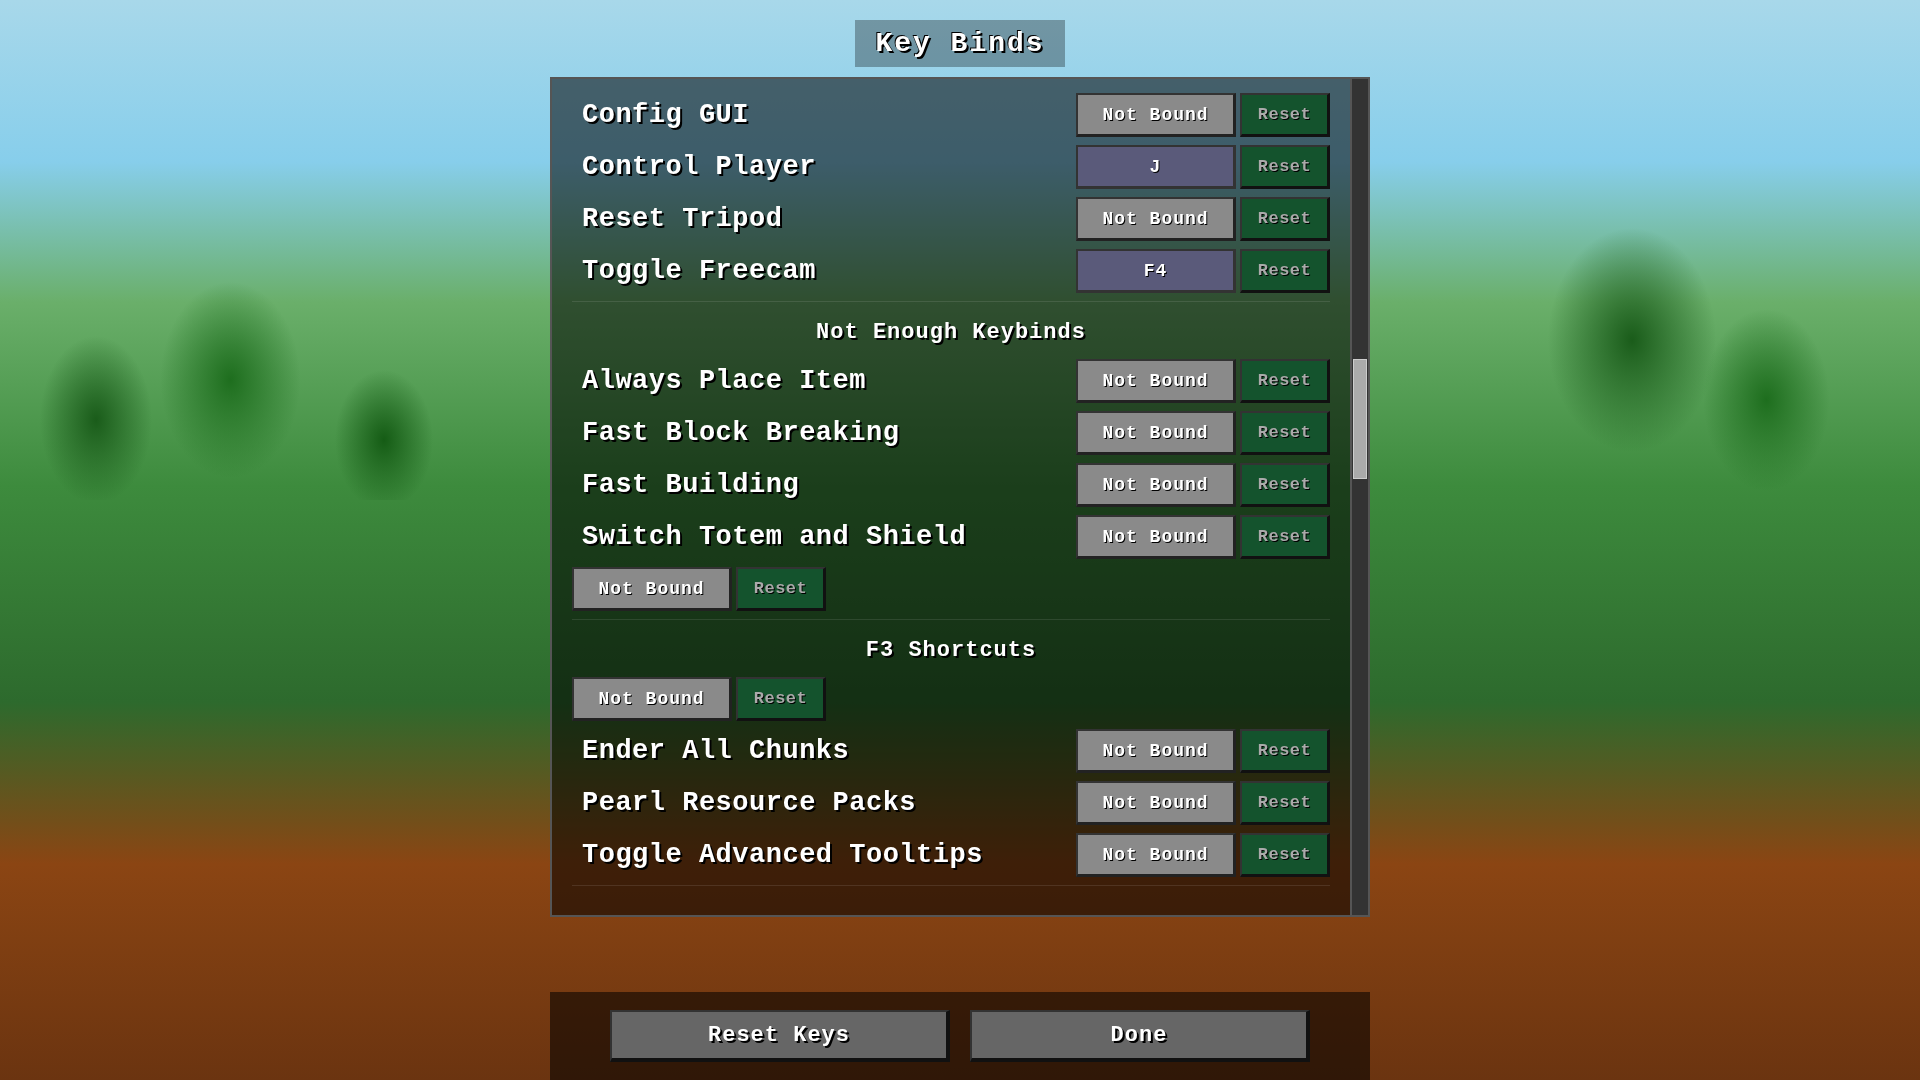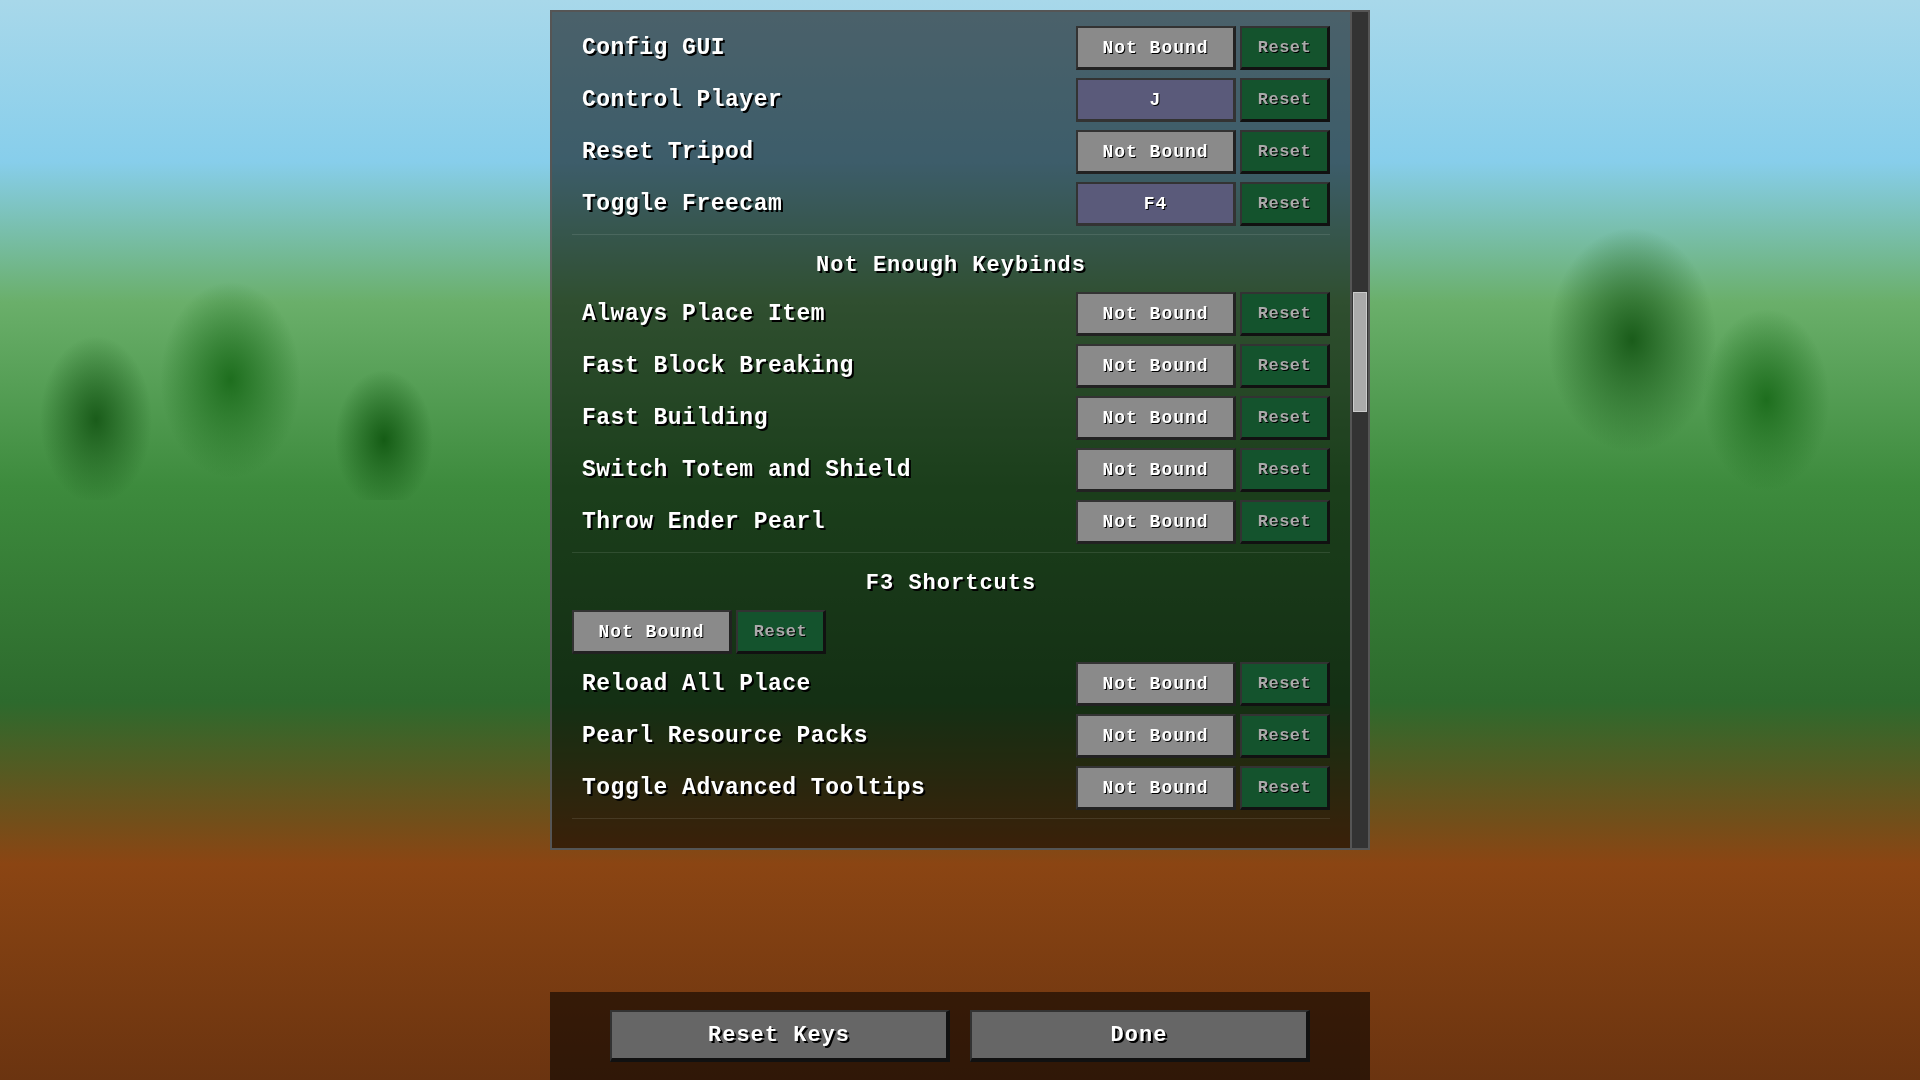--- a/index.html
+++ b/index.html
@@ -115,21 +115,21 @@
 
     .keybind-row {
       display: flex;
       align-items: center;
       padding: 4px 0;
       min-height: 52px;
     }
 
     .keybind-label {
       flex: 1;
-      font-size: 23px;
+      font-size: 27px;
       color: #ffffff;
       text-shadow: 2px 2px 0 #000;
       letter-spacing: 0.5px;
       font-weight: bold;
       padding-left: 10px;
     }
 
     .keybind-buttons {
       display: flex;
       gap: 4px;
@@ -218,20 +218,23 @@
     }
   </style>
 </head>
 <body>
 
 <div class="terrain"></div>
 <div class="trees"></div>
 
 <div class="panel-container">
 
+  <div class="title-bar">
+    <span class="title-text">Key Binds</span>
+  </div>
 
   <div class="scroll-panel">
     <div class="scroll-content">
 
     <div class="keybind-row">
           <span class="keybind-label">Config GUI</span>
           <div class="keybind-buttons">
             <button class="btn-key">Not Bound</button>
             <button class="btn-reset">Reset</button>
           </div>
@@ -281,36 +284,35 @@
           </div>
         </div>
         <div class="keybind-row">
           <span class="keybind-label">Switch Totem and Shield</span>
           <div class="keybind-buttons">
             <button class="btn-key">Not Bound</button>
             <button class="btn-reset">Reset</button>
           </div>
         </div>
         <div class="keybind-row">
-          <span class="keybind-label">Throw Ender Pearl</span>
           <div class="keybind-buttons">
             <button class="btn-key">Not Bound</button>
             <button class="btn-reset">Reset</button>
           </div>
         </div>
         <div class="divider"></div>
         <div class="section-header">F3 Shortcuts</div>
         <div class="keybind-row">
           <div class="keybind-buttons">
             <button class="btn-key">Not Bound</button>
             <button class="btn-reset">Reset</button>
           </div>
         </div>
         <div class="keybind-row">
-          <span class="keybind-label">Reload All Place</span>
+          <span class="keybind-label">Ender All Chunks</span>
           <div class="keybind-buttons">
             <button class="btn-key">Not Bound</button>
             <button class="btn-reset">Reset</button>
           </div>
         </div>
         <div class="keybind-row">
           <span class="keybind-label">Pearl Resource Packs</span>
           <div class="keybind-buttons">
             <button class="btn-key">Not Bound</button>
             <button class="btn-reset">Reset</button>

